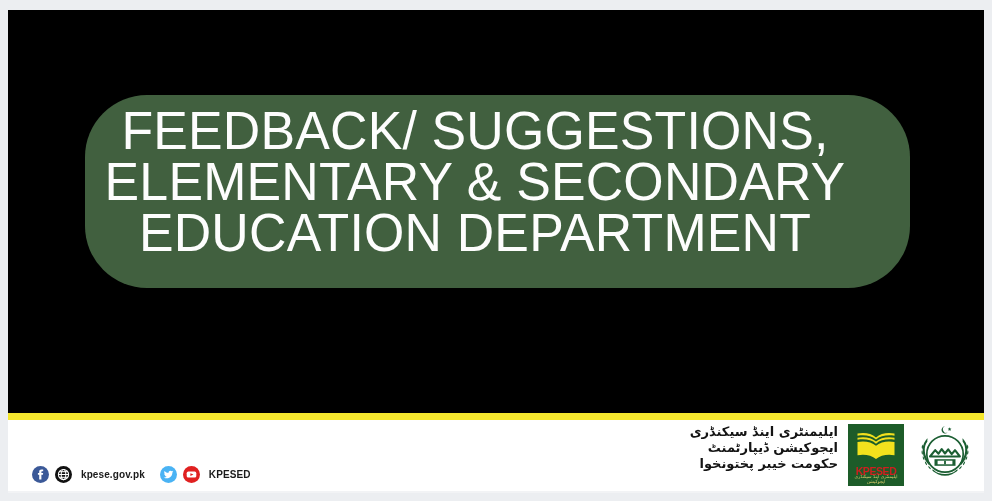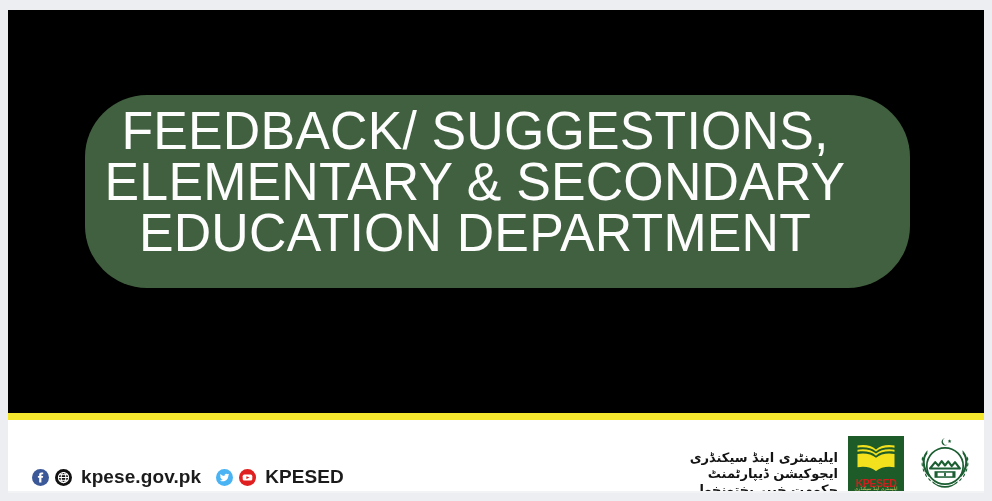--- a/index.html
+++ b/index.html
@@ -66,29 +66,29 @@
     display:flex; align-items:center; gap:6px;
   }
   .ic{width:17px;height:17px;border-radius:50%;display:inline-flex;align-items:center;justify-content:center;flex:0 0 auto;}
   .ic svg{display:block;}
   .ic-fb{background:#3b5998;}
   .ic-web{background:#111111;}
   .ic-tw{background:#4ab3f4;}
   .ic-yt{background:#e02020;}
   .handle{
     font-family:"Liberation Sans",sans-serif;
-    font-size:19px; font-weight:700; color:#1b1b1b;
+    font-size:10px; font-weight:700; color:#1b1b1b;
     margin:0 9px 0 3px; white-space:nowrap; letter-spacing:.1px;
   }
   .handle.last{margin-right:0;}
 
   
   .brand{
-    position:absolute; right:8px; top:16px;
-    display:flex; align-items:flex-end; gap:10px;
+    position:absolute; right:8px; top:4px;
+    display:flex; align-items:flex-start; gap:10px;
   }
   .urdu{
     direction:rtl; text-align:right;
     font-family:"DejaVu Sans",sans-serif;
     color:#141414;
     font-size:13px; line-height:16px; font-weight:700;
     white-space:pre-line;
   }
 
   

